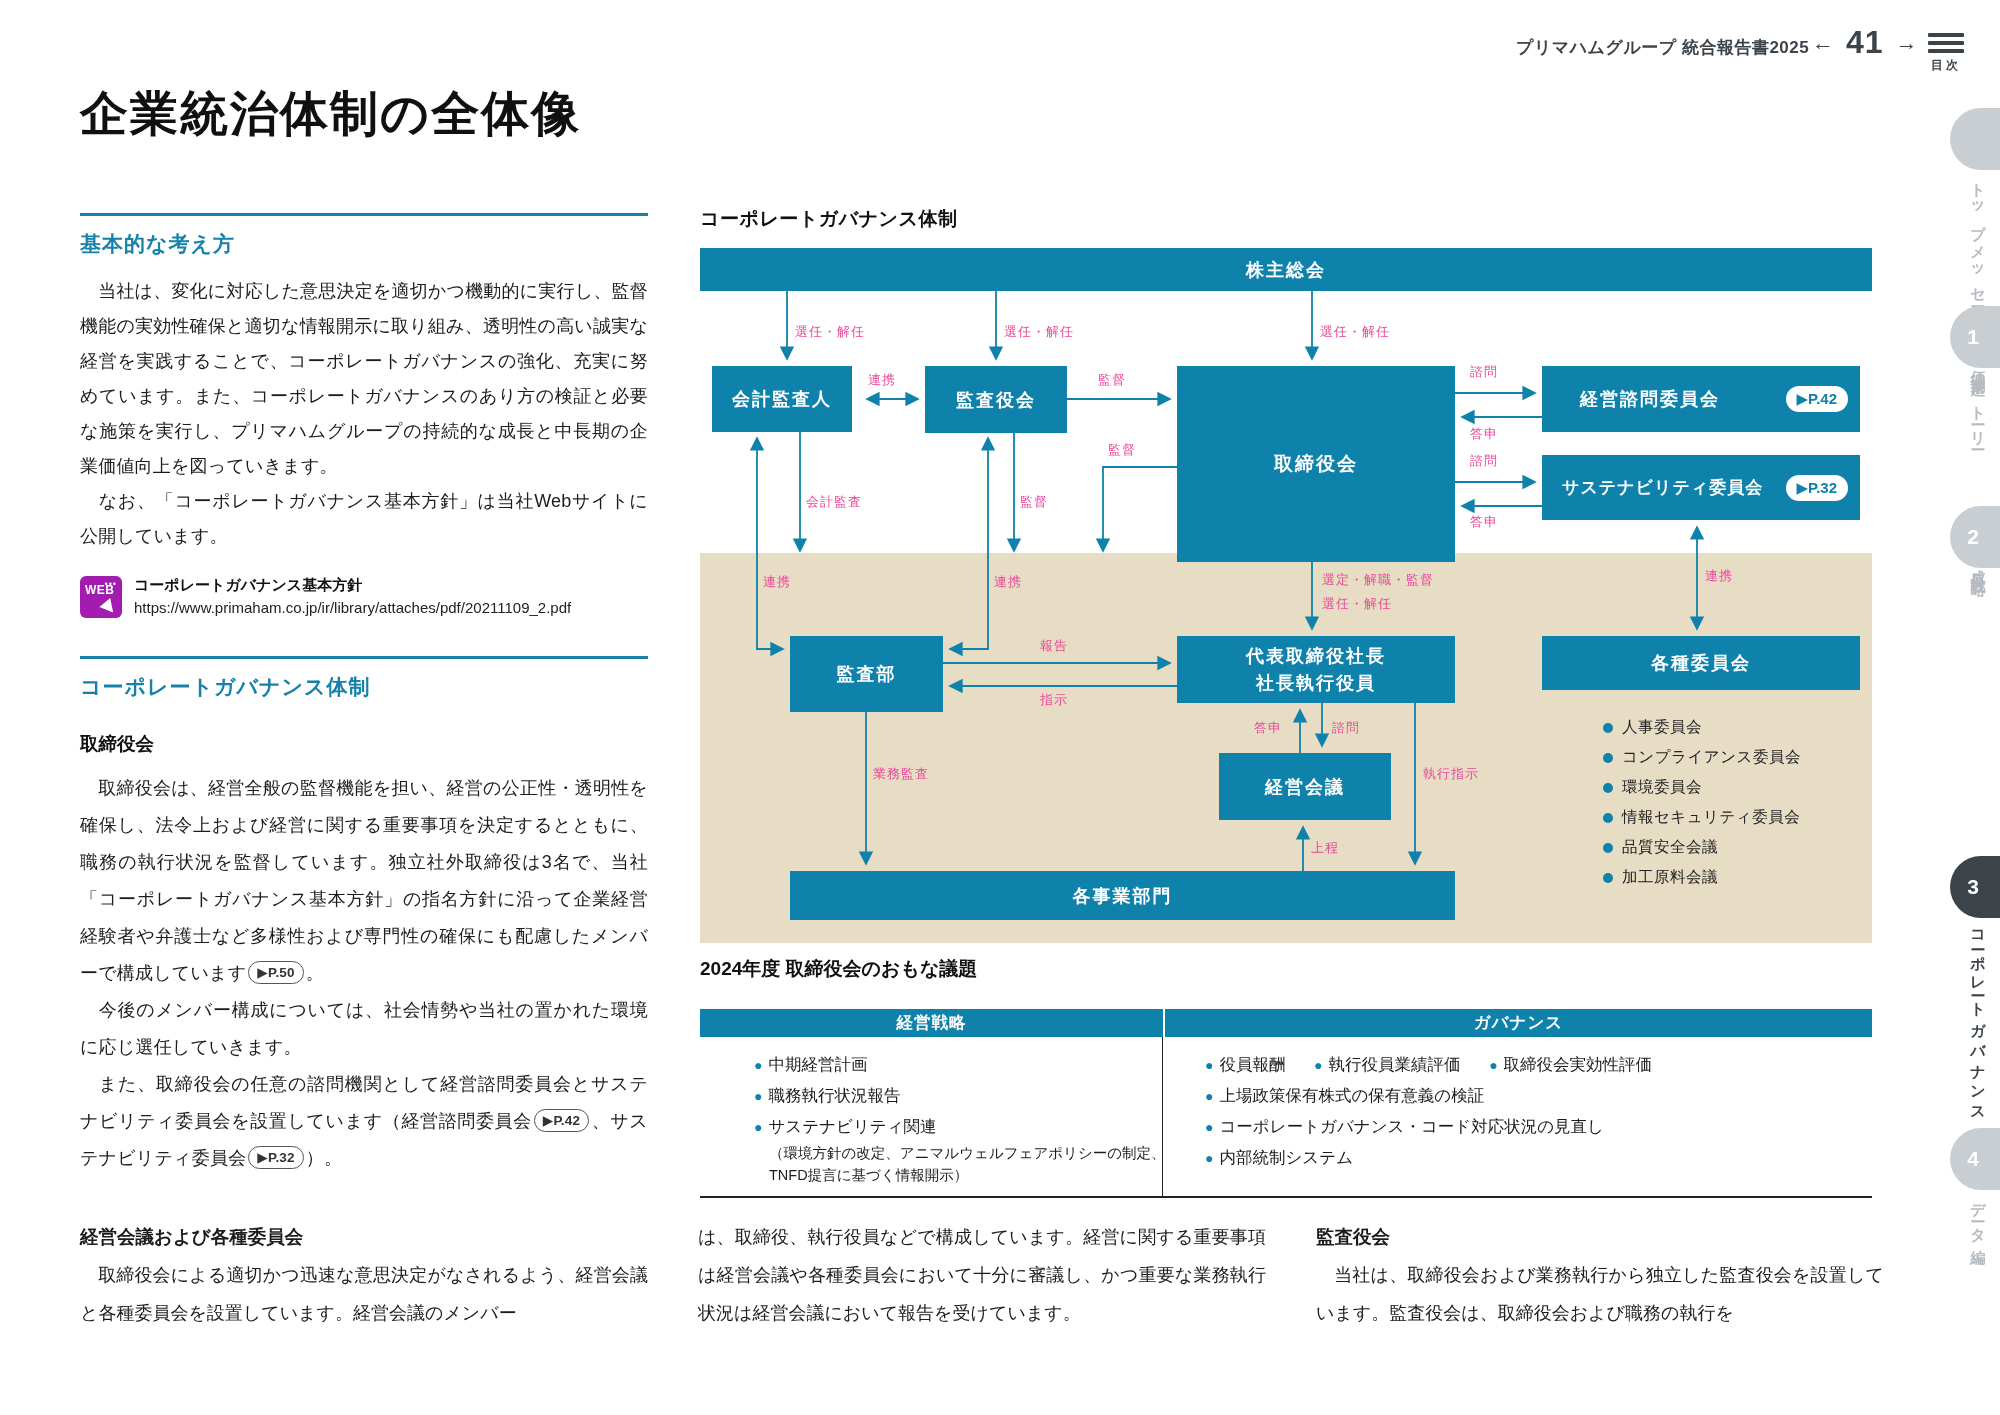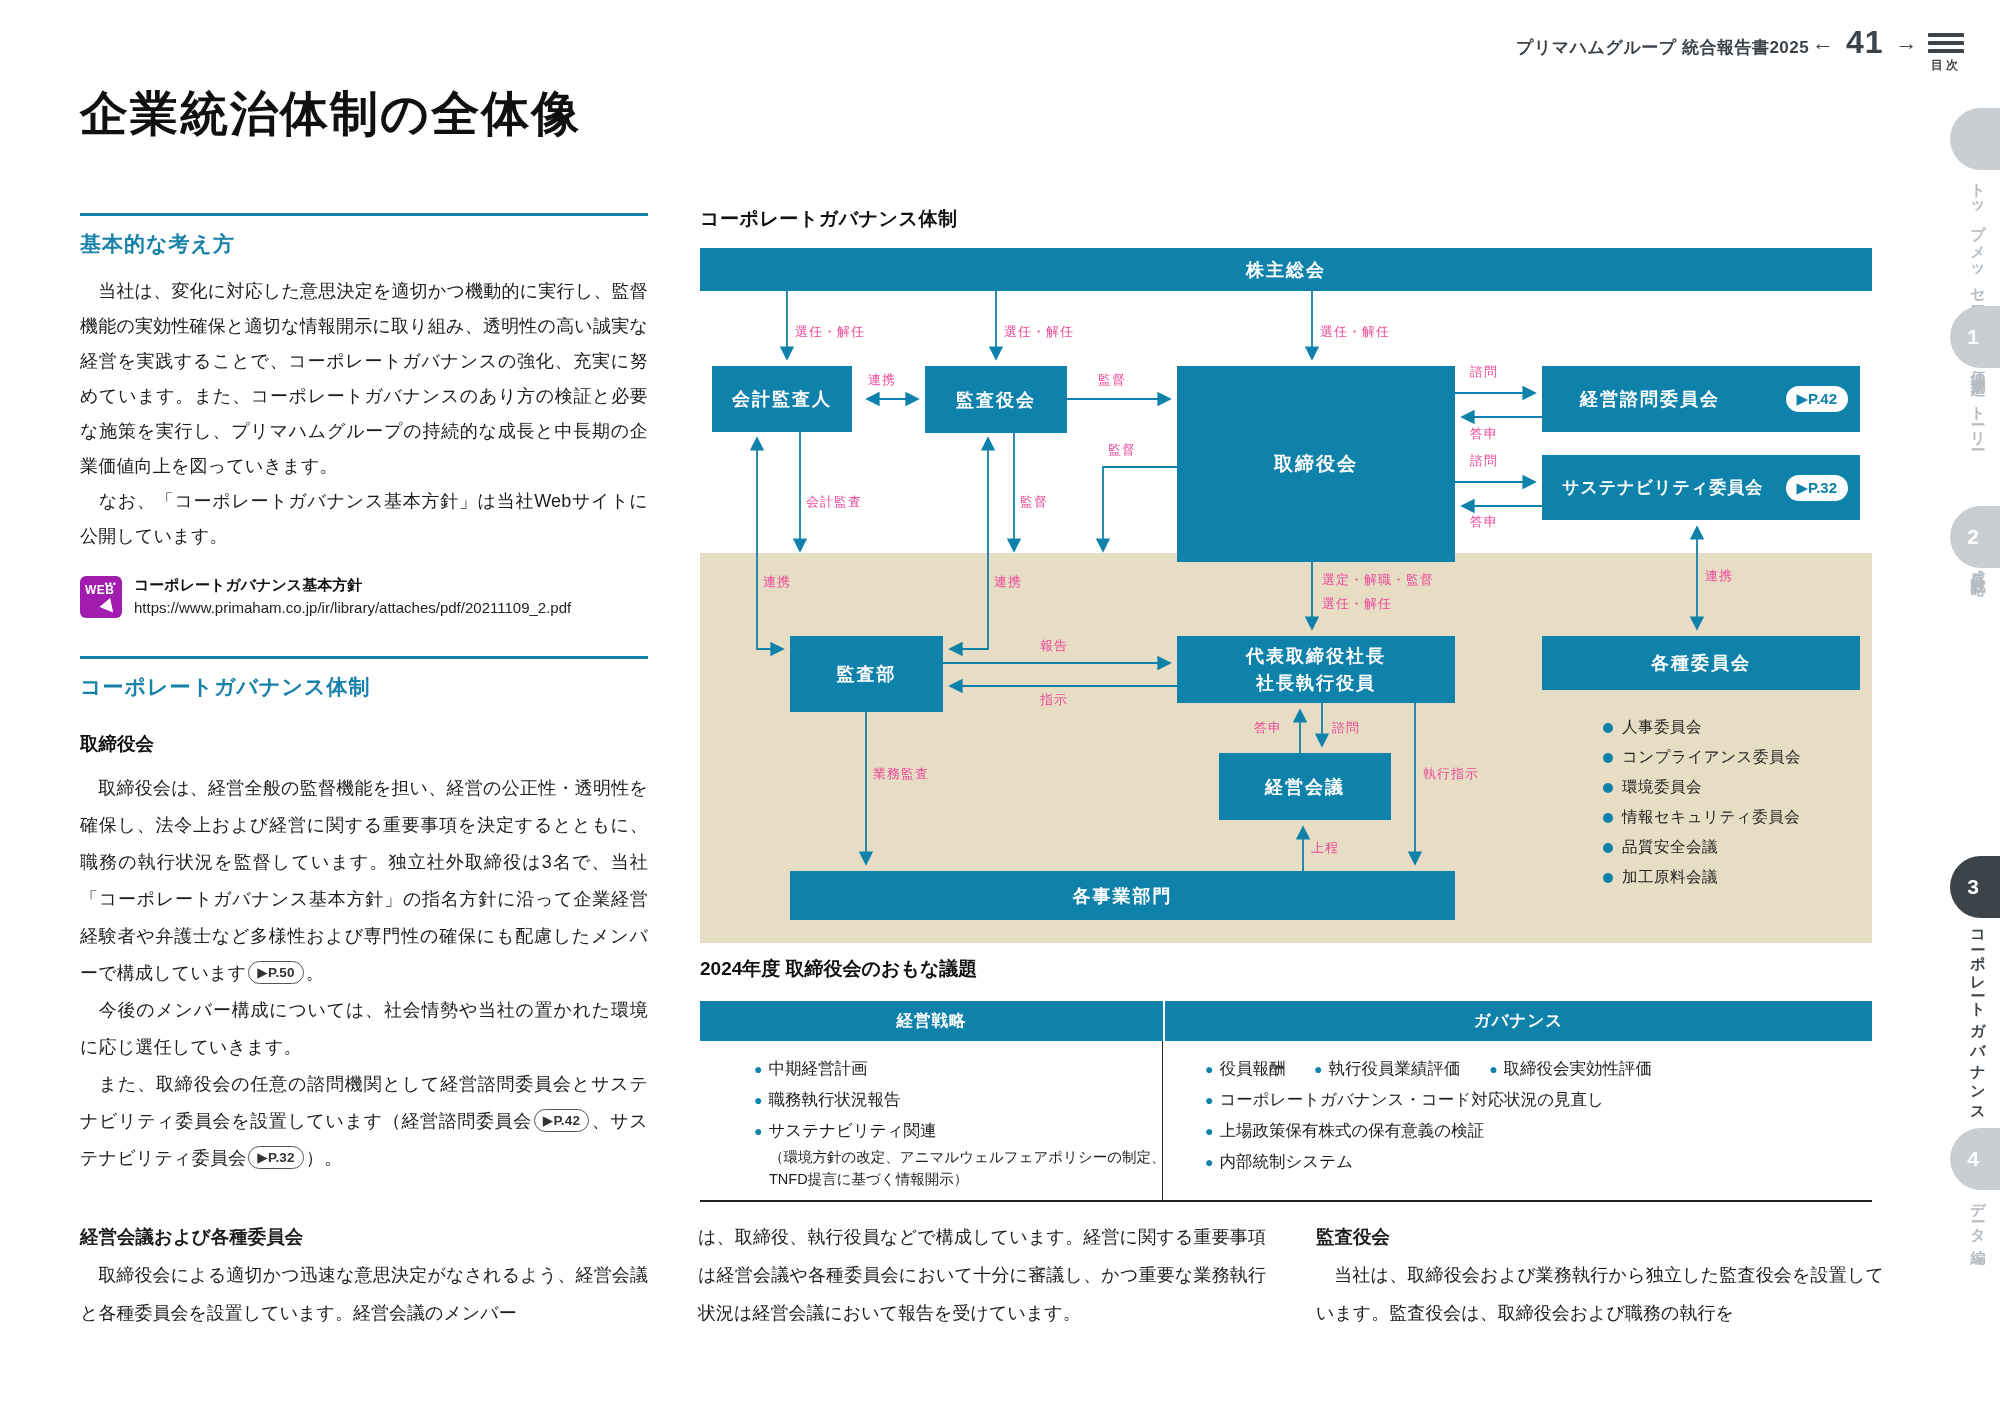--- a/index.html
+++ b/index.html
@@ -53,21 +53,21 @@
   .node .two{line-height:27px;}
   .ref-pill{position:absolute;right:12px;top:50%;transform:translateY(-50%);background:#fff;color:#0f82ab;
             border-radius:16px;padding:4px 11px;font-size:15px;font-weight:bold;letter-spacing:0;cursor:pointer;}
   .elab{position:absolute;font-size:13px;color:#ec4899;letter-spacing:1px;white-space:nowrap;}
   .clist{position:absolute;left:903px;top:460px;margin-top:12px;}
   .clist .ci{display:flex;align-items:center;margin-bottom:9px;font-size:15.5px;color:#222;letter-spacing:.5px;}
   .clist .dot{width:10px;height:10px;border-radius:50%;background:#0f82ab;margin-right:9px;flex:0 0 auto;}
   
   .agenda{position:absolute;left:700px;top:956px;width:1172px;}
   .ag-title{font-size:19px;font-weight:bold;color:#111;}
-  .ag-head{display:flex;height:40px;margin-top:19px;}
+  .ag-head{display:flex;height:28px;margin-top:27px;}
   .ag-head .hc{background:#0f82ab;color:#fff;font-size:16.5px;font-weight:bold;
                display:flex;align-items:center;justify-content:center;letter-spacing:1px;}
   .ag-head .hc1{width:463px;border-right:2px solid #fff;}
   .ag-head .hc2{flex:1;}
   .ag-body{display:flex;border-bottom:2px solid #222;min-height:138px;}
   .ag-c1{width:463px;border-right:1.5px solid #222;padding:12px 25px 10px 54px;box-sizing:border-box;}
   .ag-c2{flex:1;padding:12px 10px 10px 42px;box-sizing:border-box;}
   .ag-item{font-size:16.5px;line-height:30px;color:#1c1c1c;}
   .ag-item .d{color:#0f82ab;font-size:14px;margin-right:6px;}
   .ag-note{font-size:14.5px;line-height:22px;color:#1c1c1c;padding-left:15px;width:400px;}
@@ -272,22 +272,22 @@
       <div class="ag-item"><span class="d">●</span><span>職務執行状況報告</span></div>
       <div class="ag-item"><span class="d">●</span><span>サステナビリティ関連</span></div>
       <div class="ag-note">（環境方針の改定、アニマルウェルフェアポリシーの制定、TNFD提言に基づく情報開示）</div>
     </div>
     <div class="ag-c2">
       <div class="ag-item ag-row1">
         <span class="it"><span class="d">●</span><span>役員報酬</span></span>
         <span class="it"><span class="d">●</span><span>執行役員業績評価</span></span>
         <span class="it"><span class="d">●</span><span>取締役会実効性評価</span></span>
       </div>
+      <div class="ag-item"><span class="d">●</span><span>上場政策保有株式の保有意義の検証</span></div>
       <div class="ag-item"><span class="d">●</span><span>コーポレートガバナンス・コード対応状況の見直し</span></div>
-      <div class="ag-item"><span class="d">●</span><span>上場政策保有株式の保有意義の検証</span></div>
       <div class="ag-item"><span class="d">●</span><span>内部統制システム</span></div>
     </div>
   </div>
 </div>
 
 <div class="bcol" style="left:80px;">
   <div class="bh">経営会議および各種委員会</div>
   <div>　取締役会による適切かつ迅速な意思決定がなされるよう、経営会議と各種委員会を設置しています。経営会議のメンバー</div>
 </div>
 <div class="bcol" style="left:698px;">

